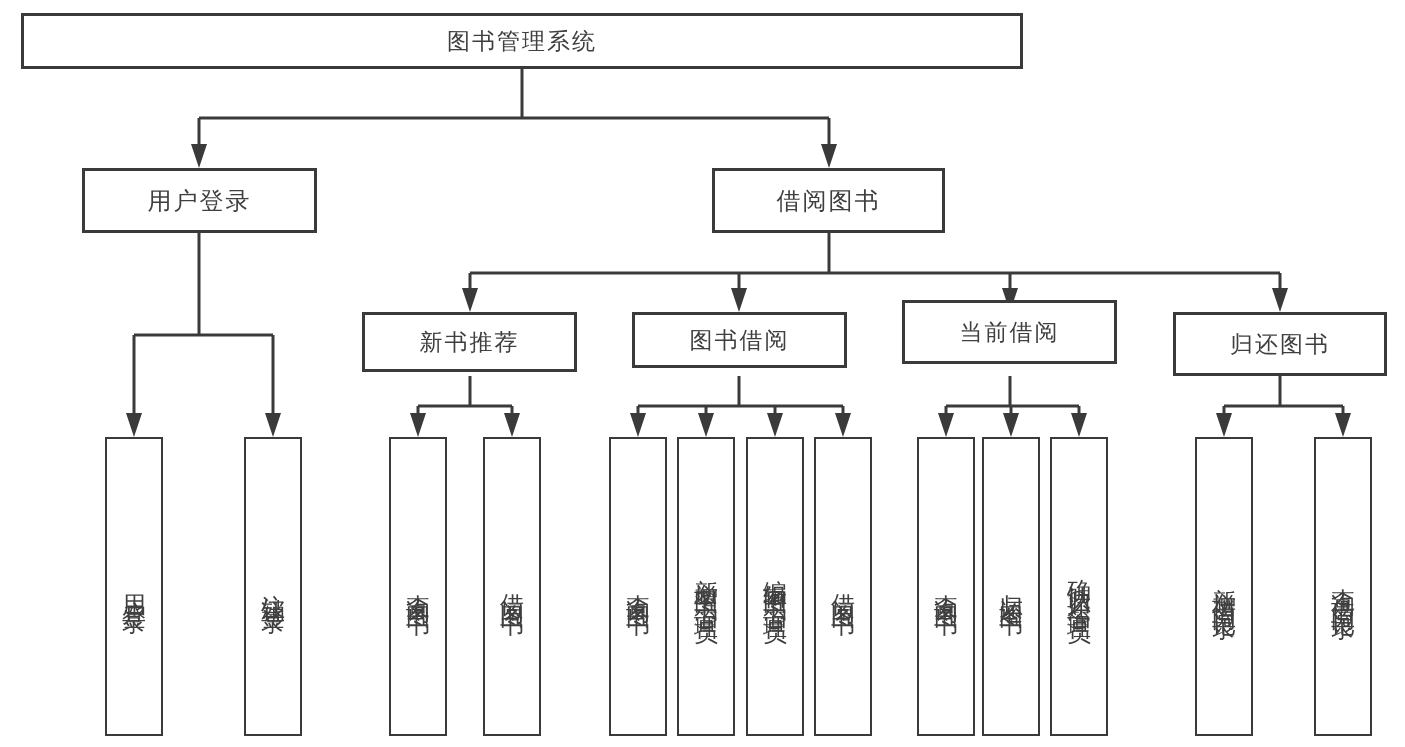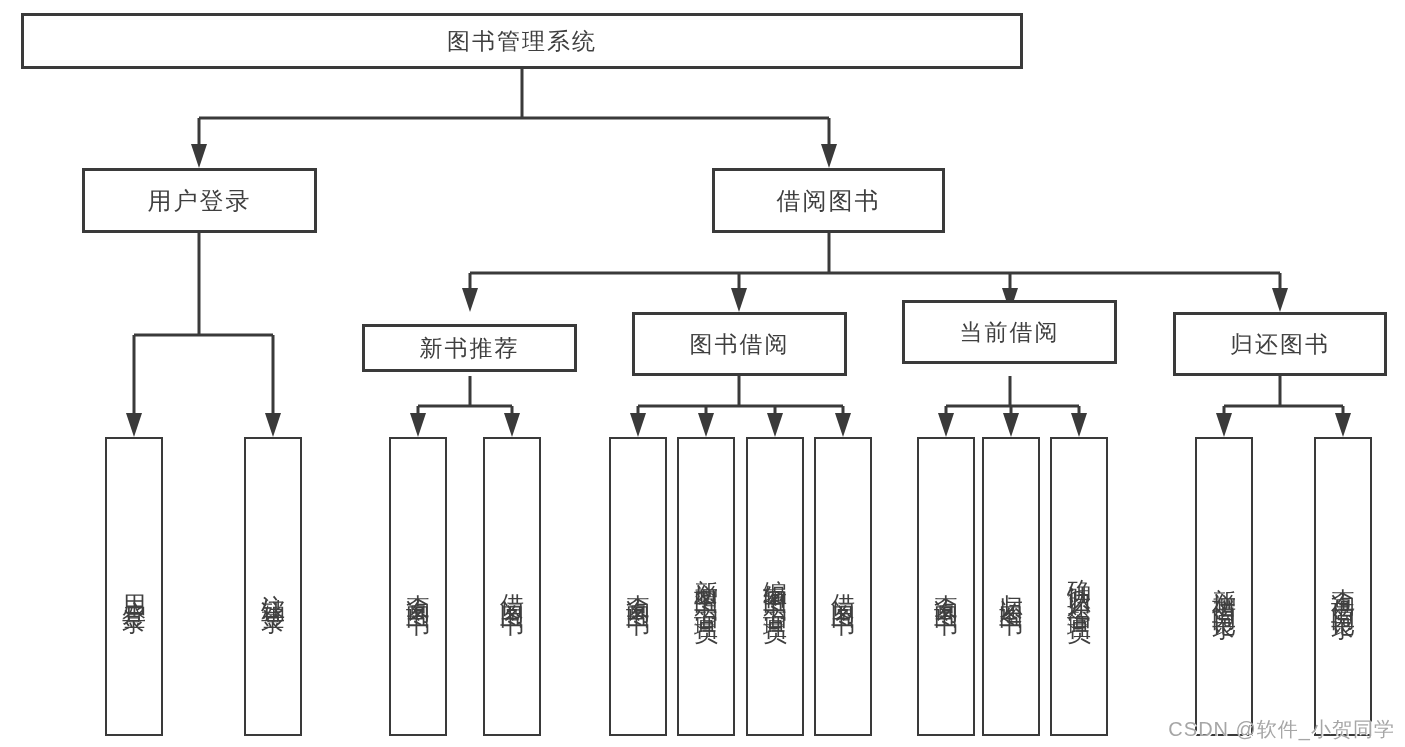--- a/index.html
+++ b/index.html
@@ -78,22 +78,22 @@
     <use href="#arrowhead" x="1079" y="437"></use>
     <use href="#arrowhead" x="1224" y="437"></use>
     <use href="#arrowhead" x="1343" y="437"></use>
   </svg>
 
   <div class="box root" style="left:21px;top:13px;width:1002px;height:56px">图书管理系统</div>
 
   <div class="box branch" style="left:82px;top:168px;width:235px;height:65px">用户登录</div>
   <div class="box branch" style="left:712px;top:168px;width:233px;height:65px">借阅图书</div>
 
-  <div class="box sub" style="left:362px;top:324px;width:215px;height:48px">新书推荐</div>
-  <div class="box sub" style="left:632px;top:312px;width:215px;height:64px">图书借阅</div>
+  <div class="box sub" style="left:362px;top:312px;width:215px;height:60px">新书推荐</div>
+  <div class="box sub" style="left:632px;top:312px;width:215px;height:56px">图书借阅</div>
   <div class="box sub" style="left:902px;top:300px;width:215px;height:64px">当前借阅</div>
   <div class="box sub" style="left:1173px;top:312px;width:214px;height:64px">归还图书</div>
 
   <div class="box leaf" style="left:105px;top:437px;width:58px;height:299px">用户登录</div>
   <div class="box leaf" style="left:244px;top:437px;width:58px;height:299px">注销登录</div>
 
   <div class="box leaf" style="left:389px;top:437px;width:58px;height:299px">查询图书</div>
   <div class="box leaf" style="left:483px;top:437px;width:58px;height:299px">借阅图书</div>
 
   <div class="box leaf" style="left:609px;top:437px;width:58px;height:299px">查询图书</div>
@@ -101,15 +101,14 @@
   <div class="box leaf" style="left:746px;top:437px;width:58px;height:299px">编辑图书（管理员）</div>
   <div class="box leaf" style="left:814px;top:437px;width:58px;height:299px">借阅图书</div>
 
   <div class="box leaf" style="left:917px;top:437px;width:58px;height:299px">查询图书</div>
   <div class="box leaf" style="left:982px;top:437px;width:58px;height:299px">归还图书</div>
   <div class="box leaf" style="left:1050px;top:437px;width:58px;height:299px">确认归还（管理员）</div>
 
   <div class="box leaf" style="left:1195px;top:437px;width:58px;height:299px">新增借阅记录</div>
   <div class="box leaf" style="left:1314px;top:437px;width:58px;height:299px">查询借阅记录</div>
 
-  <div class="watermark">CSDN @软件_小贺同学</div>
 
 </div>
 
 </body></html>

